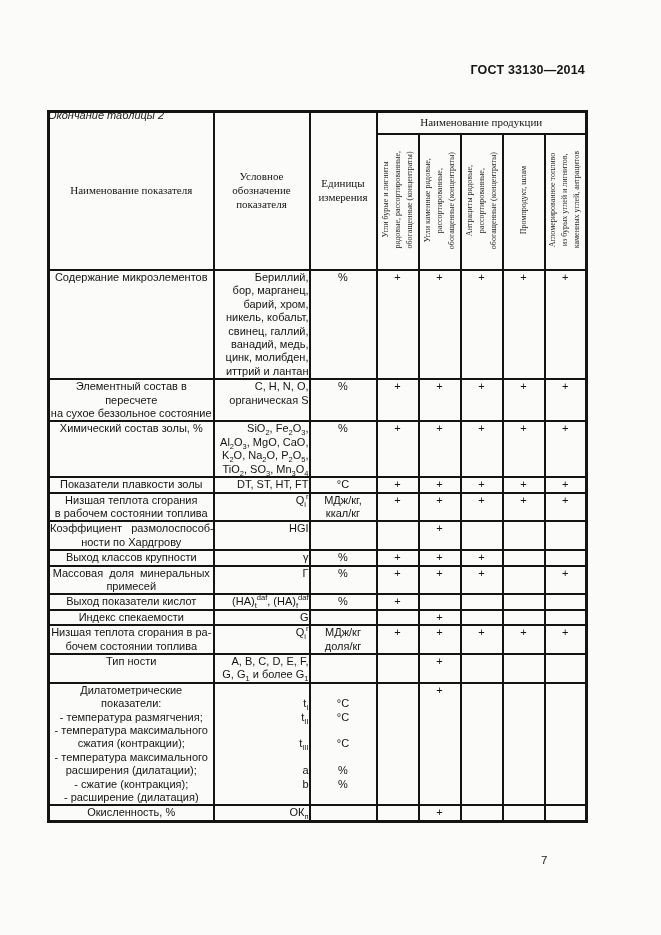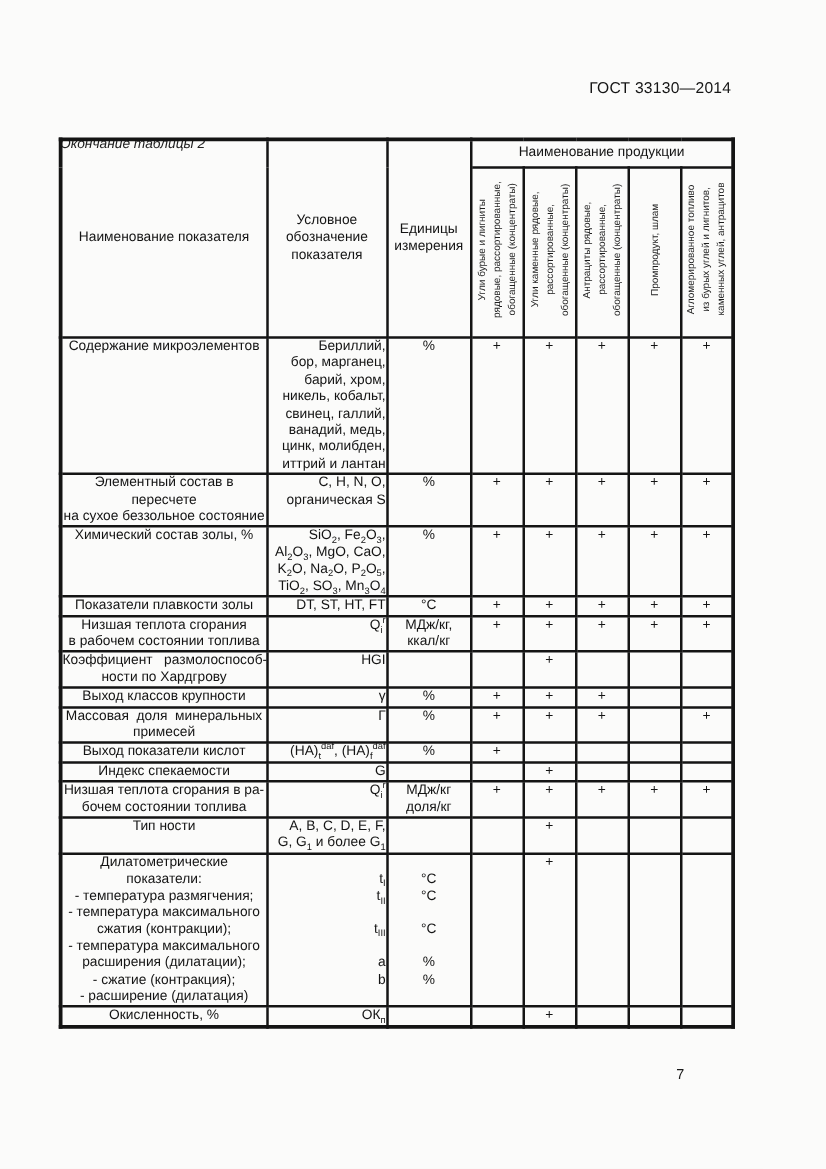--- a/index.html
+++ b/index.html
@@ -11,38 +11,38 @@
   .page {
     position:relative;
     width:661px; height:935px;
     background:#fbfbfa;
     color:#1a1a1a;
     overflow:hidden;
     margin:0 auto;
   }
   .doc-number {
     position:absolute; top:63px; right:76px;
-    font-size:12.5px; font-weight:normal; letter-spacing:.2px;
+    font-size:12.5px; font-weight:bold; letter-spacing:.2px;
     color:#151515;
   }
   .caption {
     position:absolute; top:92px; left:48px;
     font-style:italic; font-size:11px; color:#202020;margin-top:17px;
   }
   table.gost {
     position:absolute; top:110px; left:47px;
     width:538px;
     border-collapse:collapse; table-layout:fixed;
     font-size:11px; color:#141414;
     border:3px solid #141414;
   }
   .gost th, .gost td { border:2px solid #141414; padding:0; }
   .gost thead th {
     font-weight:normal; vertical-align:middle;
-    white-space:pre-line; line-height:1.25; font-size:11px;
+    white-space:pre-line; line-height:1.25; font-size:11px;font-family:Liberation Serif, serif;
   }
   .th-group { height:20px; font-size:10.5px; }
   .th-vert { height:134px; vertical-align:middle; }
   .vtext {
     display:inline-block;
     writing-mode:vertical-rl;
     transform:rotate(180deg);
     font-size:8px; line-height:1.5;
     white-space:pre-line;
     color:#1e1e1e;

